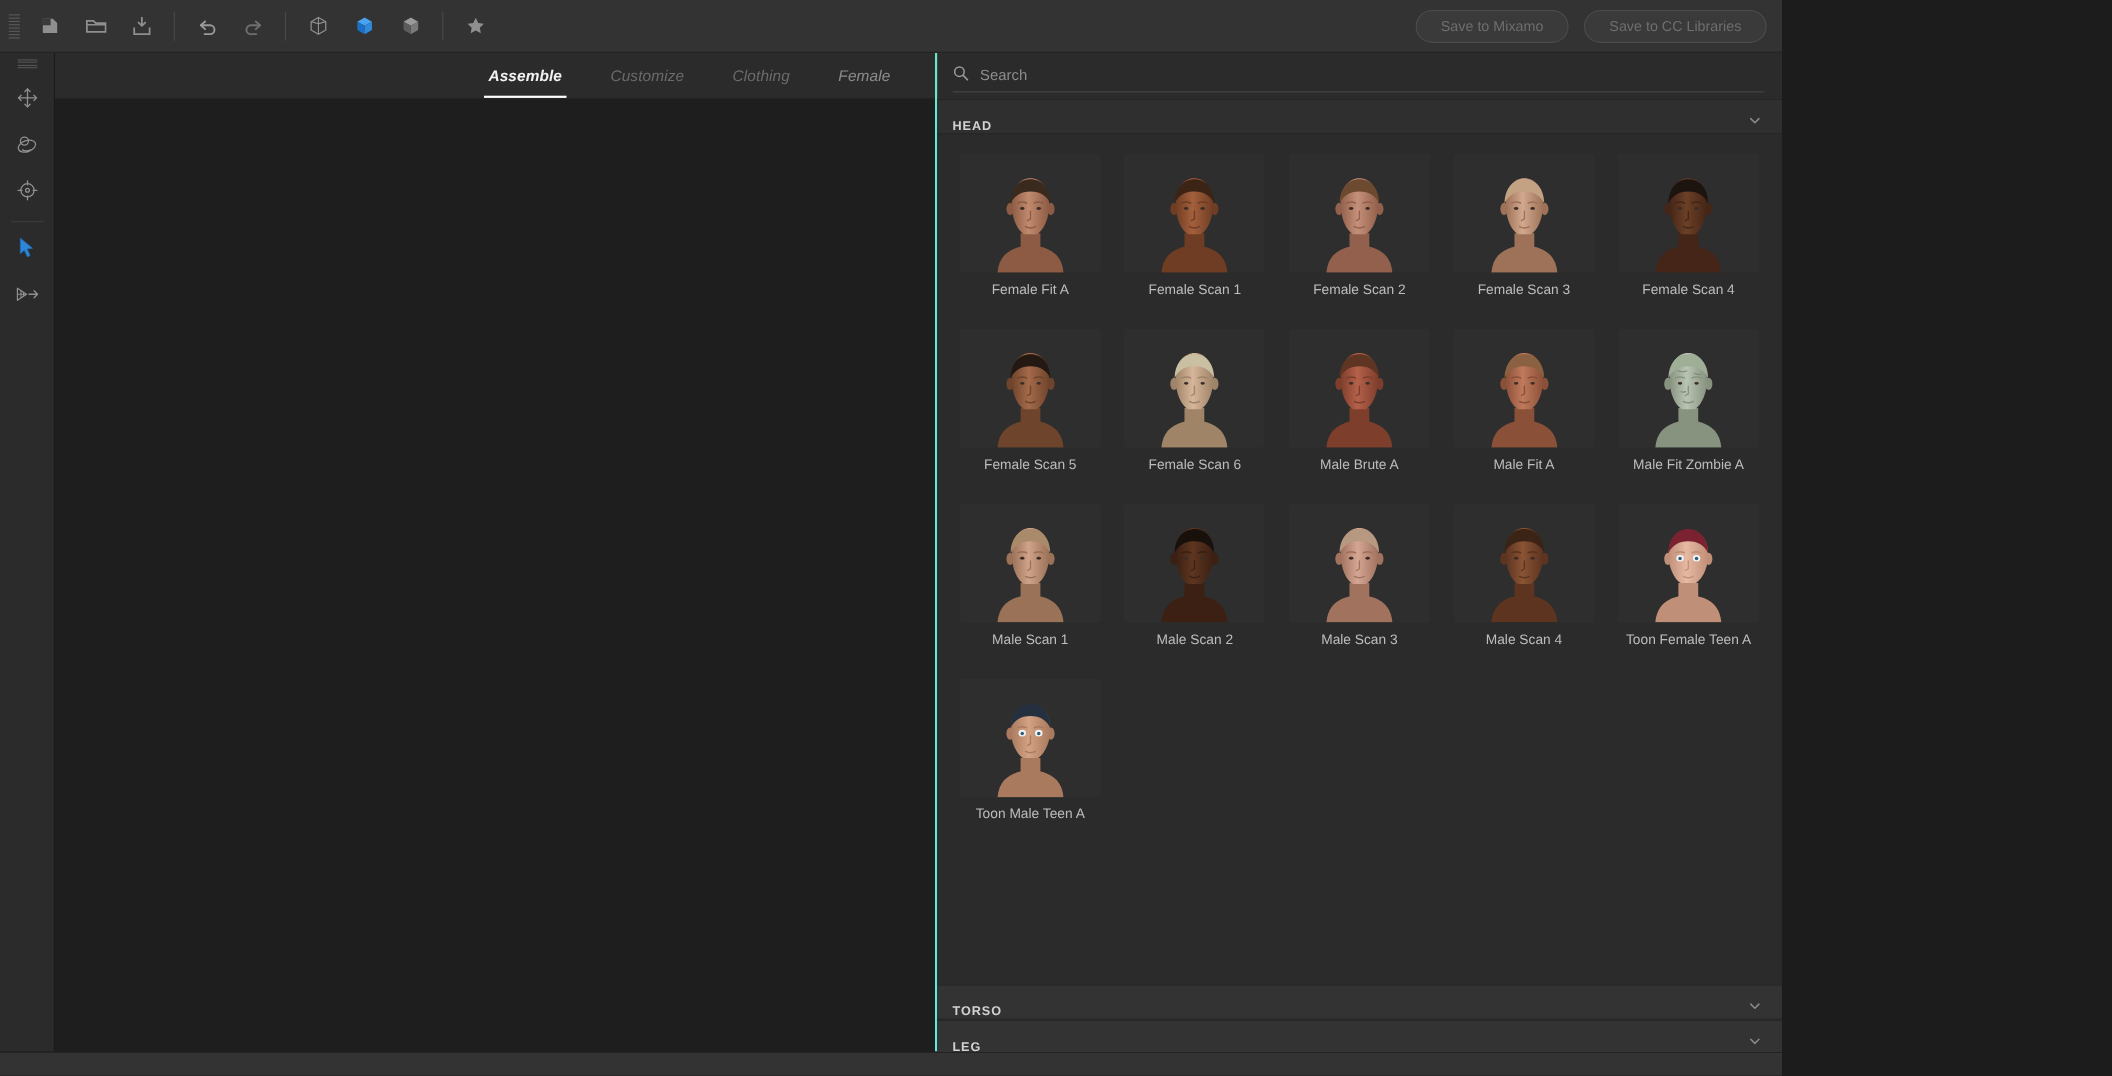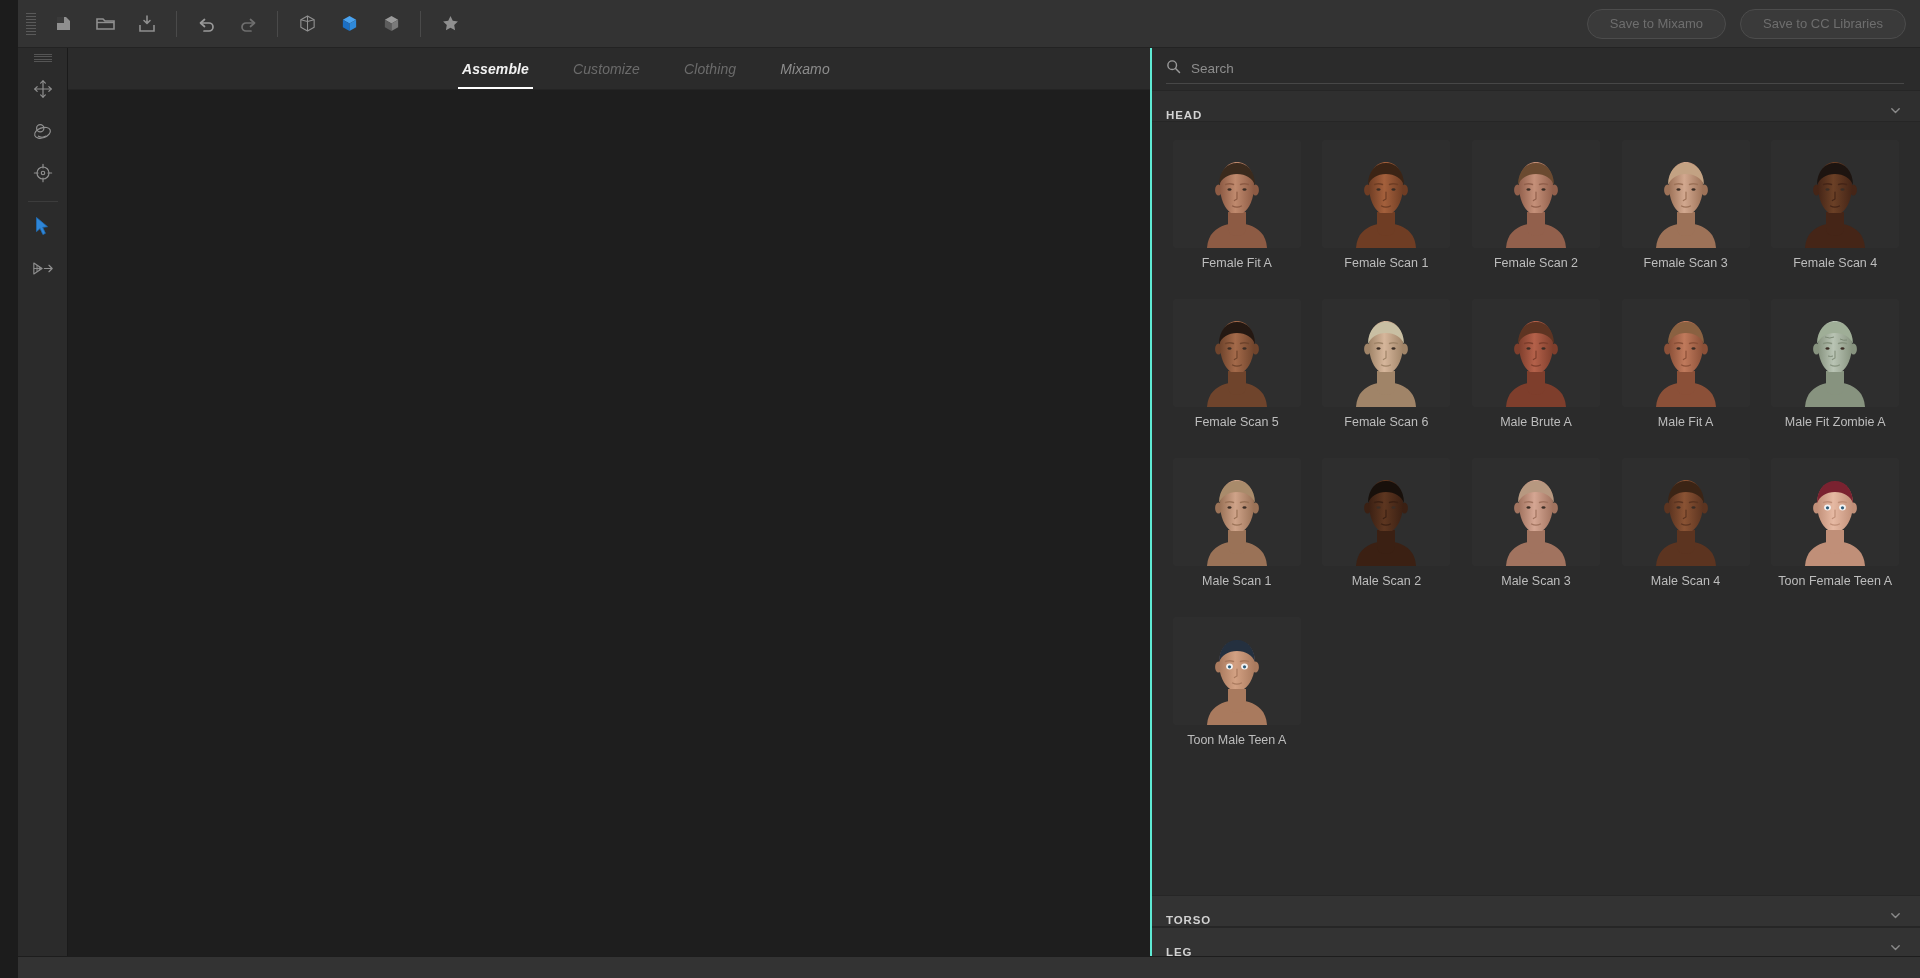--- a/index.html
+++ b/index.html
@@ -3,21 +3,21 @@
 <meta charset="utf-8">
 <style>
   * { box-sizing: border-box; margin: 0; padding: 0; }
   html, body {
     width: 1920px; height: 978px;
     background: #1c1c1c;
     font-family: "Liberation Sans", sans-serif;
     overflow: hidden;
     -webkit-font-smoothing: antialiased;
   }
-  #app { position: relative; width: 1920px; height: 978px; display: flex; flex-direction: column; padding-left: 18px; }
+  #app { position: relative; width: 1620px; height: 978px; display: flex; flex-direction: column; }
 
   
   .toolbar {
     height: 48px; min-height: 48px;
     background: #333333;
     display: flex; align-items: center;
     padding: 0 14px 0 8px;
     border-bottom: 1px solid #232323;
     position: relative; z-index: 20;
   }
@@ -354,21 +354,21 @@
           </svg>
         </span>
       </div>
     </div>
 
     <div class="center">
       <div class="tabbar">
         <div class="tab active">Assemble</div>
         <div class="tab dim">Customize</div>
         <div class="tab dim">Clothing</div>
-        <div class="tab">Mixamo</div>
+        <div class="tab">Female</div>
       </div>
       <div class="viewport"></div>
     </div>
 
     <div class="panel">
 
       <div class="search-wrap">
         <div class="search-inner">
           <span>
             <svg width="15" height="15" viewBox="0 0 16 16">

